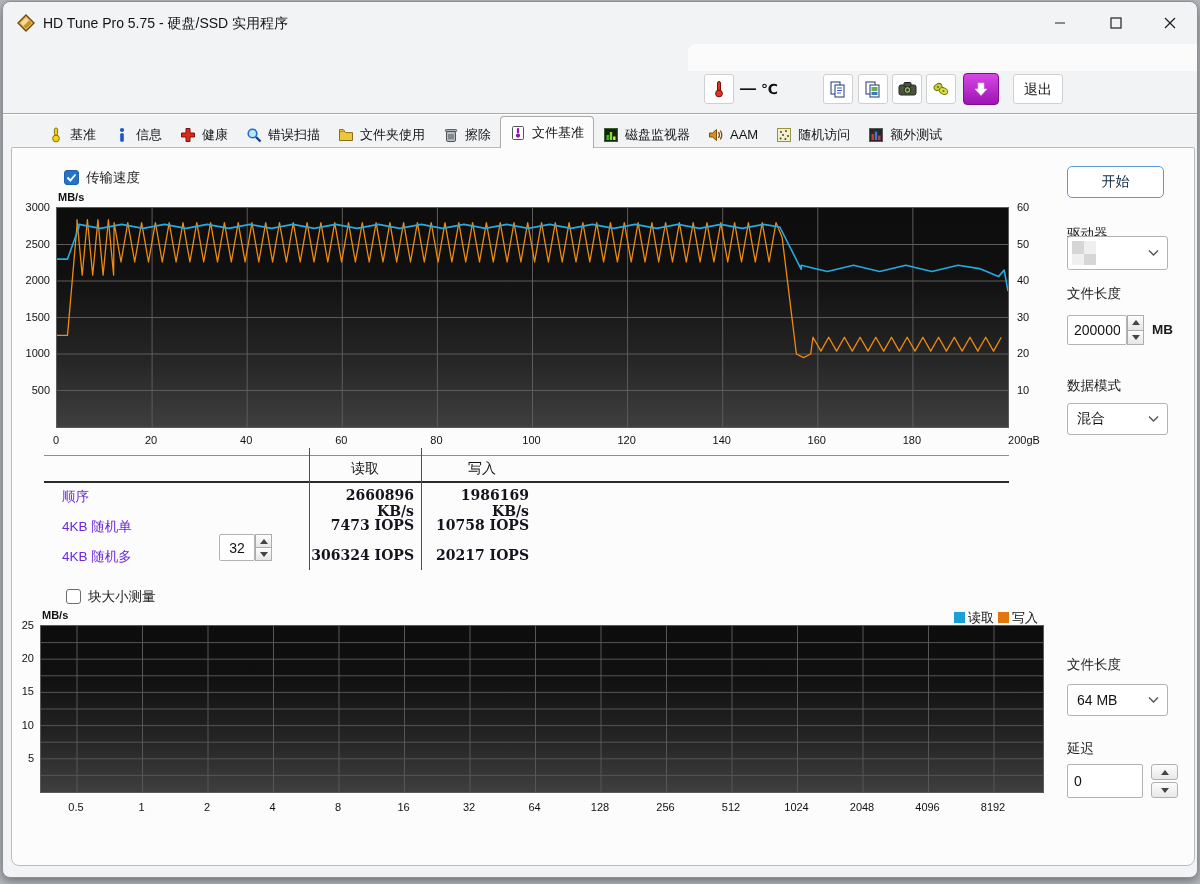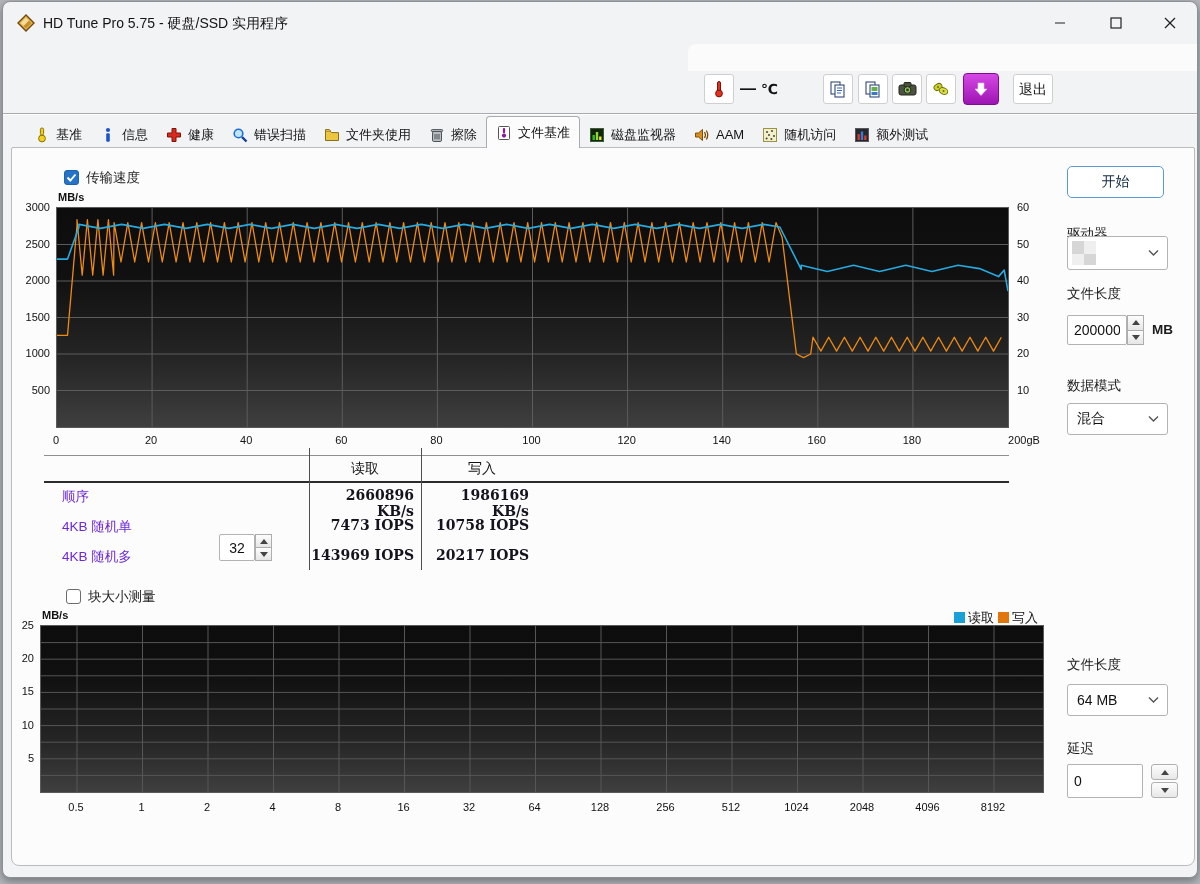--- a/index.html
+++ b/index.html
@@ -20,25 +20,25 @@
   .combo-main { position:absolute; left:8px; top:72px; width:684px; height:30px; background:#fff; border:1px solid #8f9296; border-radius:2px;
                 font-family:"DejaVu Sans Mono","Liberation Mono",monospace; font-size:14px; color:#111; line-height:28px; padding-left:10px; }
   .combo-main .chev { position:absolute; right:8px; top:11px; }
   .tbtn { position:absolute; top:72px; width:30px; height:30px; background:#fff; border:1px solid #cfcfcf; border-radius:3px;
           display:flex; align-items:center; justify-content:center; }
   .temp-dash { position:absolute; left:737px; top:78px; font-size:16px; font-weight:bold; color:#111; }
   .temp-unit { position:absolute; left:758px; top:79px; font-size:14px; font-weight:bold; color:#111; }
   .btn-download { position:absolute; left:960px; top:71px; width:36px; height:32px; border-radius:4px;
                   background:linear-gradient(180deg,#d548e4 0%,#9d14b4 100%); border:1px solid #7c0f8f;
                   display:flex; align-items:center; justify-content:center; }
-  .btn-exit { position:absolute; left:1010px; top:72px; width:40px; height:30px; background:#fff; border:1px solid #cfcfcf; border-radius:3px;
+  .btn-exit { position:absolute; left:1010px; top:72px; width:50px; height:30px; background:#fff; border:1px solid #cfcfcf; border-radius:3px;
               font-size:14px; color:#111; text-align:center; line-height:28px; }
   .toolbar-sep { position:absolute; left:0; top:111px; width:100%; height:1px; background:#a7abb0; box-shadow:0 1px 0 #fff; }
   
-  .tabbar { position:absolute; left:0; top:113px; width:100%; height:33px; display:flex; align-items:flex-end; padding-left:22px; }
+  .tabbar { position:absolute; left:0; top:113px; width:100%; height:33px; display:flex; align-items:flex-end; padding-left:36px; }
   .tab { display:flex; align-items:center; gap:6px; font-size:13px; color:#141414; padding:0 9px; height:27px; position:relative; }
   .tab.active { background:#fcfcfd; border:1px solid #a9abad; border-bottom:none; border-radius:4px 4px 0 0; height:32px; z-index:5; }
   .tab .ticon { width:16px; height:16px; flex:0 0 16px; }
   
   .content { position:absolute; left:8px; top:145px; width:1184px; height:719px; background:#fcfcfd;
              border:1px solid #b9bbbd; border-radius:2px 2px 8px 8px; }
   .lbl { position:absolute; font-size:13.5px; color:#1c1c1c; }
   
   .cb { position:absolute; width:15px; height:15px; border-radius:3px; }
   .cb.checked { background:#2473c8; border:1px solid #1d62ad; }
@@ -323,21 +323,21 @@
     <div class="rowlbl" style="left:50px; top:400px;">4KB 随机多</div>
     <input class="spin-field" style="left: 207px; top: 386px; width: 36px; height: 27px; text-align: center;" value="32">
     <div class="spin-arrows" style="left:243px; top:386px; height:27px;">
       <div class="sa">
           <div class="tri-up"></div>
         </div>
       <div class="sa">
           <div class="tri-dn"></div>
         </div>
     </div>
-    <div class="val" style="left:297px; top:399px; width:105px;">143969 IOPS</div>
+    <div class="val" style="left:297px; top:399px; width:105px;">306324 IOPS</div>
     <div class="val" style="left:412px; top:399px; width:105px;">20217 IOPS</div>
 
     <div class="cb unchecked" style="left:54px; top:441px;"></div>
     <div class="lbl" style="left:76px; top:440px;">块大小测量</div>
 
     <div class="legend-sw" style="left:942px; top:464px; background:#1a9fd6;"></div>
     <div class="legend-tx" style="left:956px; top:461px;">读取</div>
     <div class="legend-sw" style="left:986px; top:464px; background:#e0760c;"></div>
     <div class="legend-tx" style="left:1000px; top:461px;">写入</div>
 

